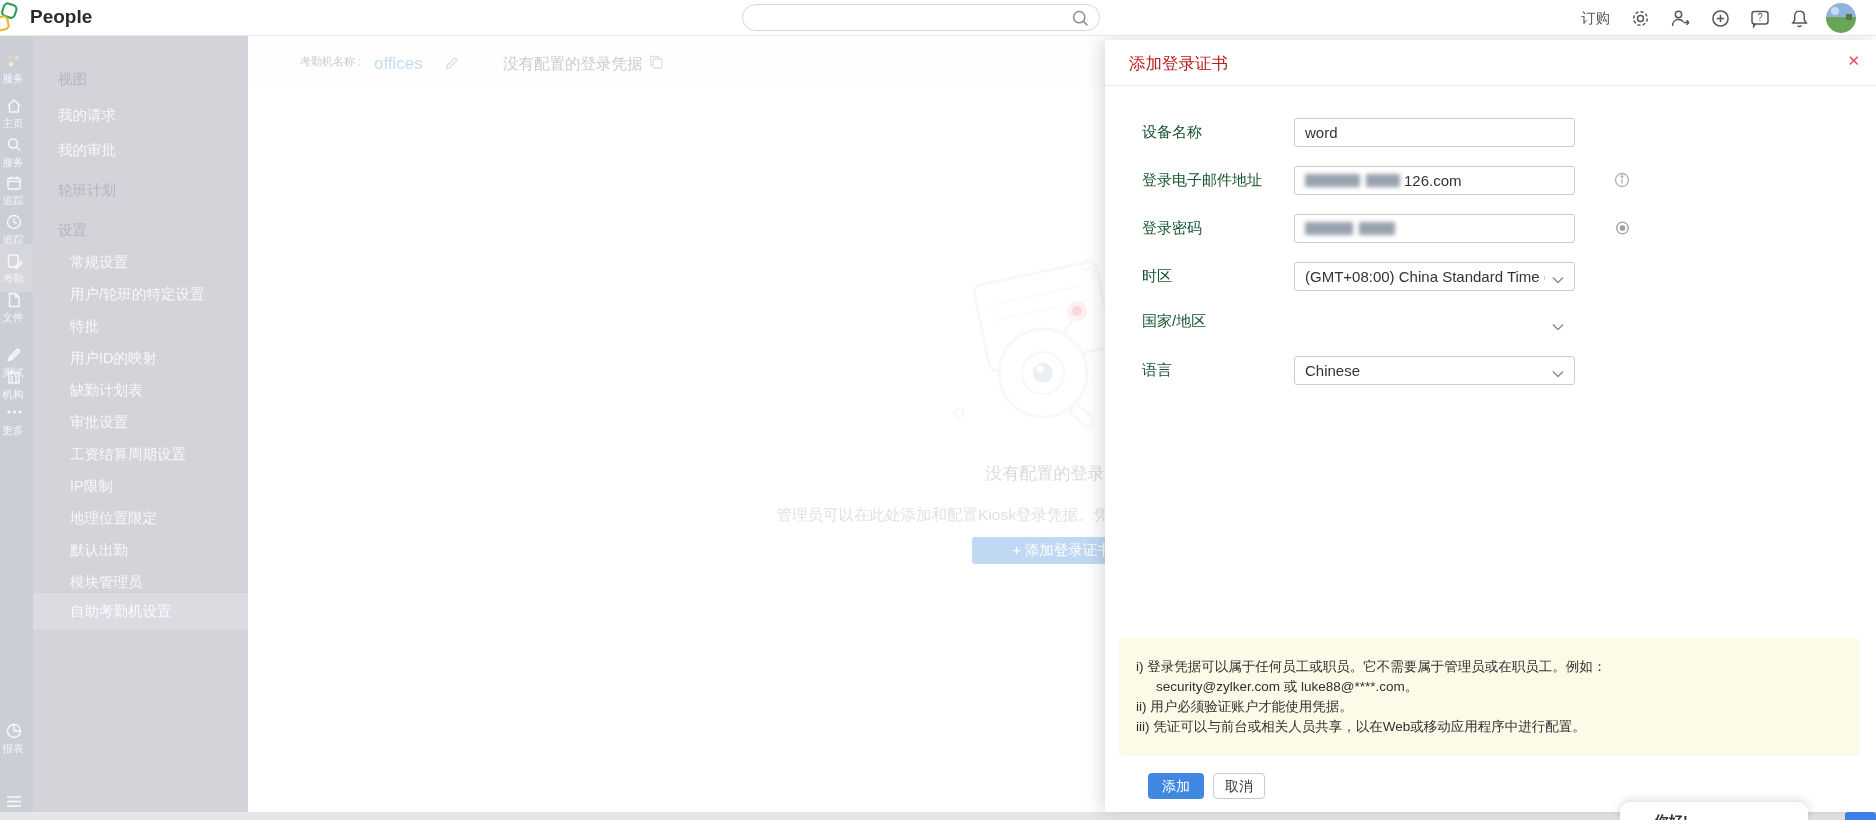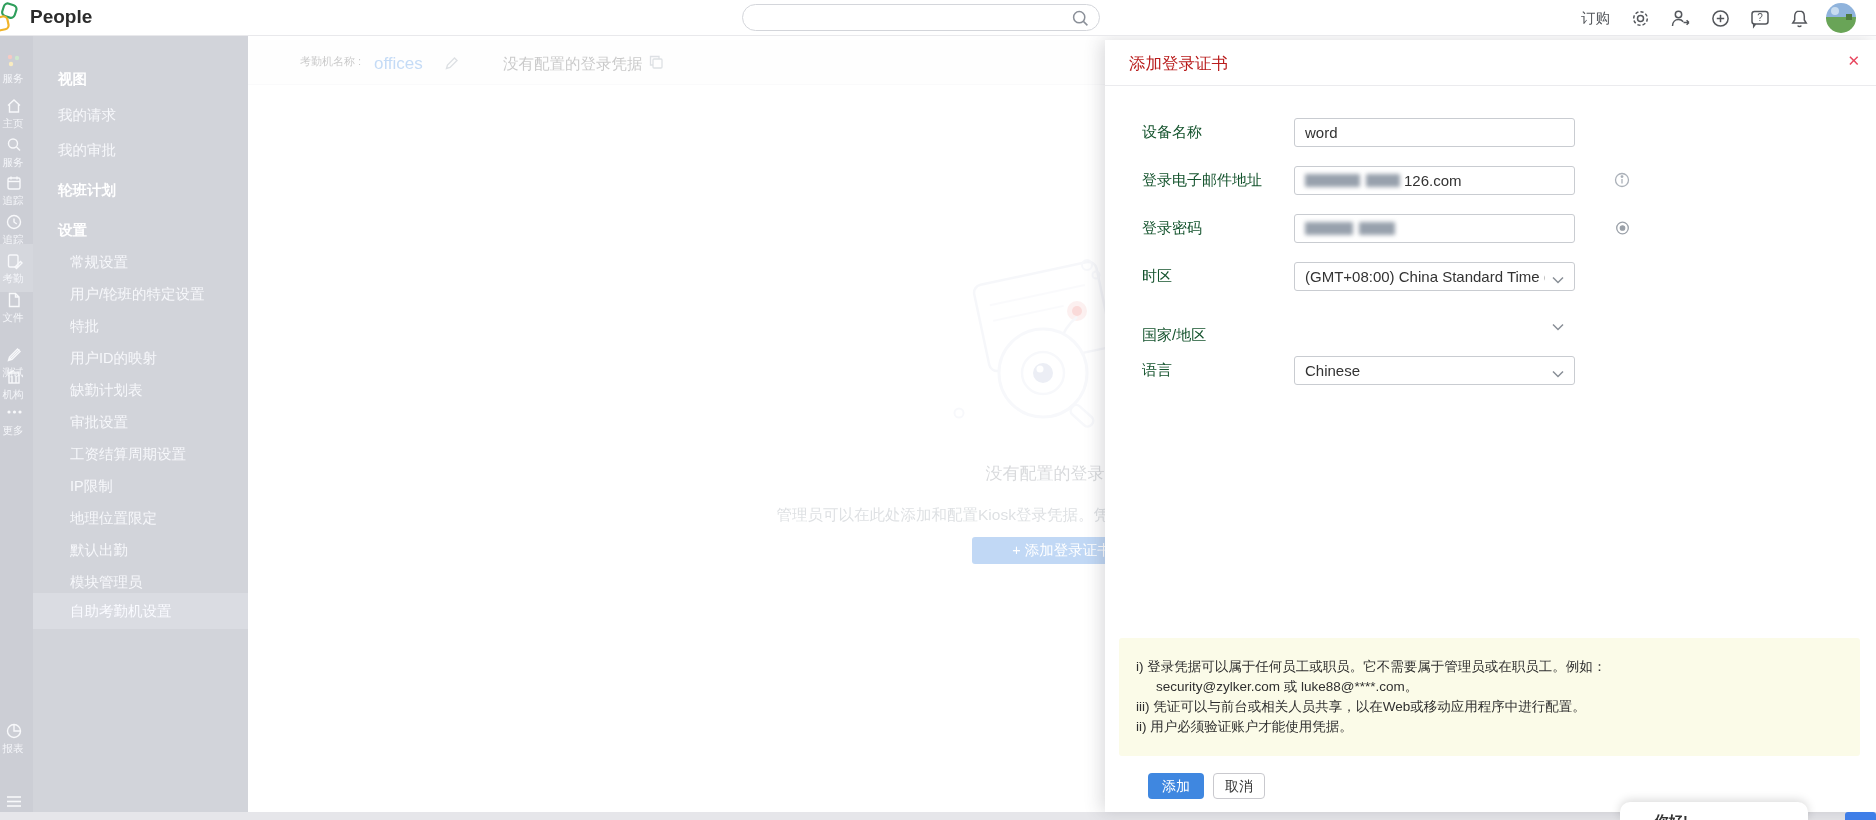--- a/index.html
+++ b/index.html
@@ -31,21 +31,21 @@
   .rail-item { position:absolute; left:0; width:33px; height:44px; color:#e8ebf3; cursor:pointer; }
   .rail-item svg { position:absolute; left:5px; top:0; }
   .rail-item .lbl { position:absolute; left:-18px; top:20px; width:62px; text-align:center;
                     font-size:10.5px; color:#dde2ee; white-space:nowrap; }
 
   
   .sidebar { position:absolute; left:33px; top:36px; width:215px; height:784px;
              background:var(--sidebar-bg); z-index:1; }
   .side-item { position:absolute; height:30px; line-height:30px; font-size:14.5px; color:#e4e8f2;
                white-space:nowrap; cursor:pointer; }
-  .side-item.muted { color:#ffffff;font-weight:bold; }
+  .side-item.muted { color:#0f172a; }
   .side-sel-bg { position:absolute; left:0; top:557px; width:215px; height:36px; background:var(--selected-bg); }
   .side-item.selected { color:#eef2ff; }
 
   
   .main { position:absolute; left:248px; top:36px; width:1628px; height:776px; background:#fff; z-index:1; }
   .content-bar { position:absolute; left:0; top:4px; width:1628px; height:45px; background:#fbfbfc;
                  border-bottom:1px solid #efeff2; }
   .kiosk-label { position:absolute; left:52px; top:14px; font-size:11px; color:#5a5a5a;text-align:right; }
   .kiosk-value { position:absolute; left:126px; top:14px; font-size:17px; color:var(--link-blue); cursor:pointer; }
   .edit-pencil { position:absolute; left:196px; top:15px; cursor:pointer; }
@@ -382,41 +382,41 @@
     <span class="f-label" style="top:227px">时区</span>
     <div class="f-input" style="top:222px">
       <span class="sel-value">(GMT+08:00) China Standard Time (Asia/Sh...</span>
     </div>
     <span class="chevron" style="left:446px; top:231px">
       <svg width="14" height="10" viewBox="0 0 14 10" fill="none" stroke="#888e96" stroke-width="1.5">
           <path d="M2 2.5 L7 7.5 L12 2.5"></path>
         </svg>
     </span>
 
-    <span class="f-label" style="top:286px">国家/地区</span>
+    <span class="f-label" style="top:272px">国家/地区</span>
     <span class="chevron" style="left:446px; top:278px">
       <svg width="14" height="10" viewBox="0 0 14 10" fill="none" stroke="#888e96" stroke-width="1.5">
           <path d="M2 2.5 L7 7.5 L12 2.5"></path>
         </svg>
     </span>
 
     <span class="f-label" style="top:321px">语言</span>
     <div class="f-input" style="top:316px">
       <span class="sel-value">Chinese</span>
     </div>
     <span class="chevron" style="left:446px; top:325px">
       <svg width="14" height="10" viewBox="0 0 14 10" fill="none" stroke="#888e96" stroke-width="1.5">
           <path d="M2 2.5 L7 7.5 L12 2.5"></path>
         </svg>
     </span>
 
     <div class="note-box">
       <div class="note-line first">i) 登录凭据可以属于任何员工或职员。它不需要属于管理员或在职员工。例如：security@zylker.com 或 luke88@****.com。</div>
+      <div class="note-line">ii) 用户必须验证账户才能使用凭据。</div>
       <div class="note-line">iii) 凭证可以与前台或相关人员共享，以在Web或移动应用程序中进行配置。</div>
-      <div class="note-line">ii) 用户必须验证账户才能使用凭据。</div>
     </div>
 
     <div class="btn-add">添加</div>
     <div class="btn-cancel">取消</div>
   </div>
 
   <div class="chat-popup">
     <div class="chat-text">你好!</div>
   </div>
   <div class="chat-blue"></div>

